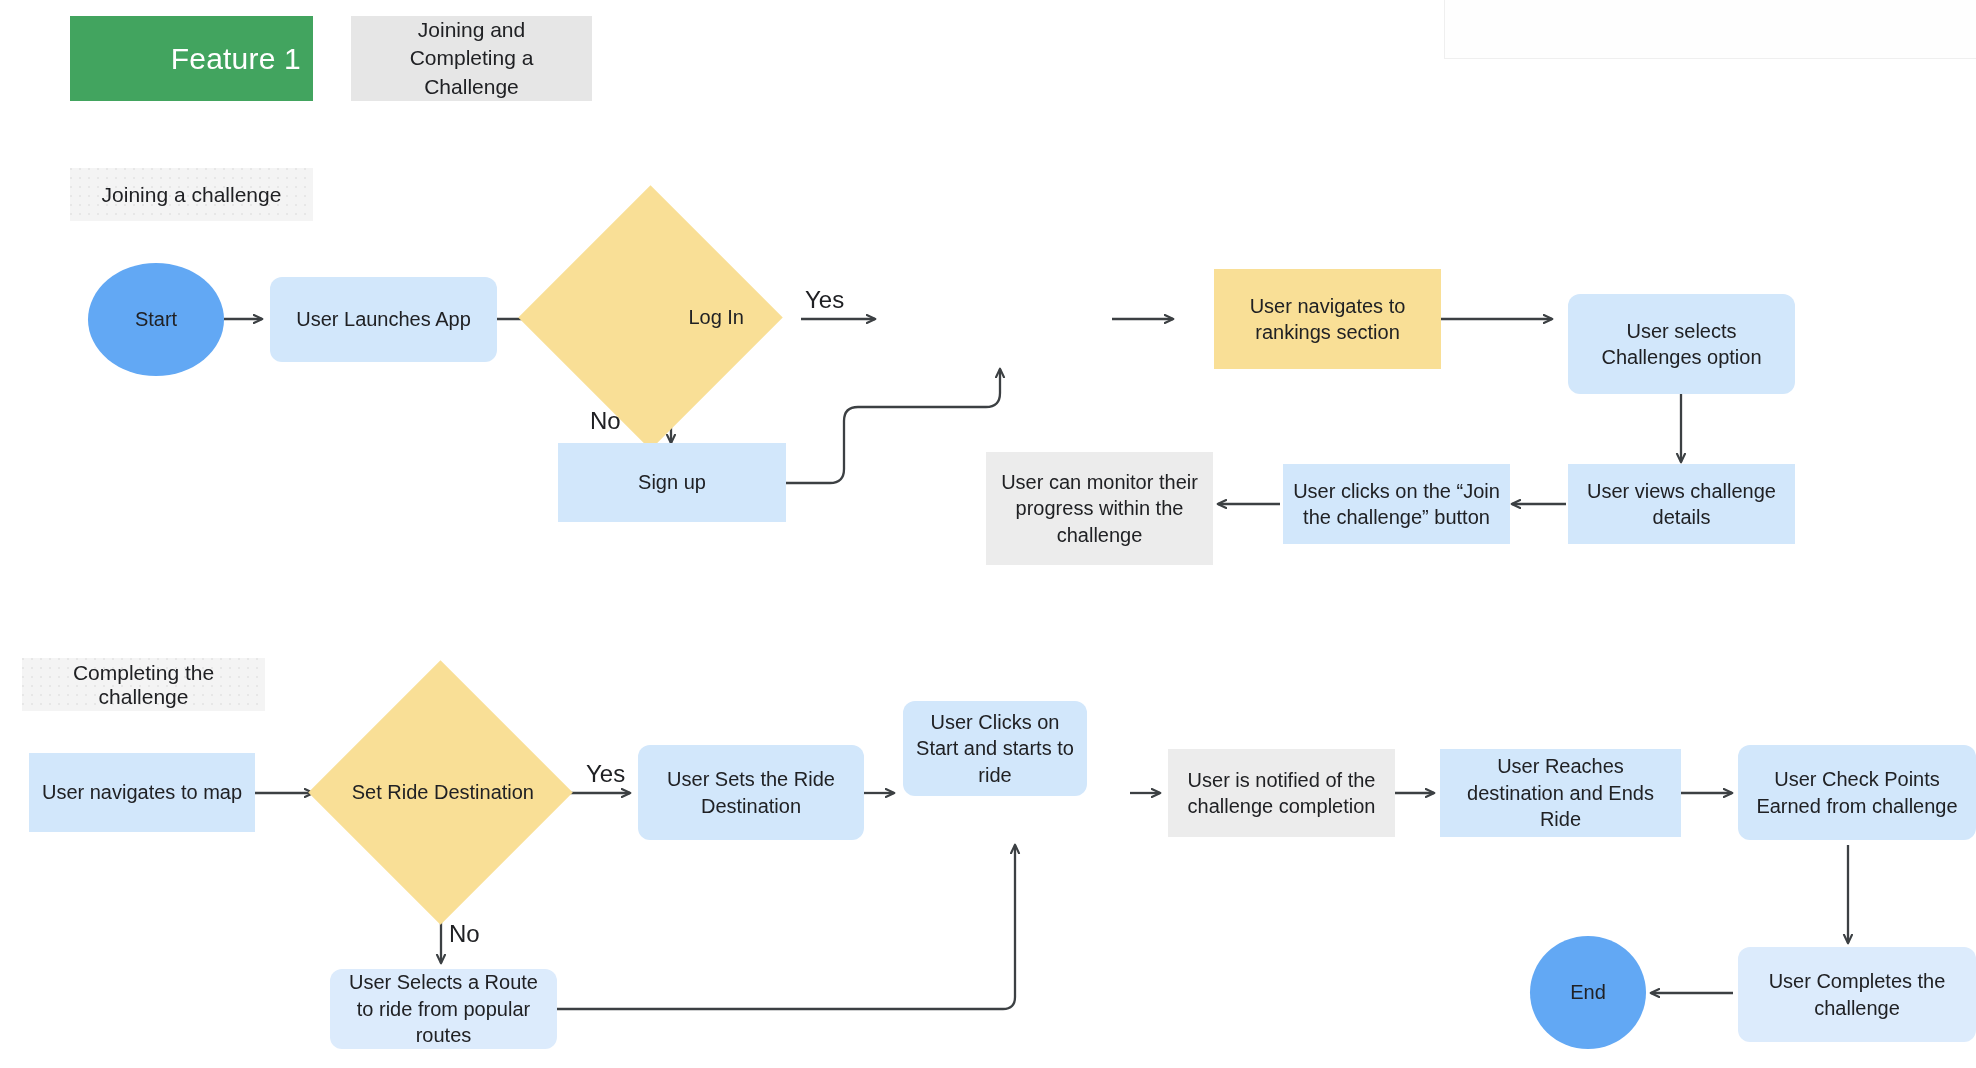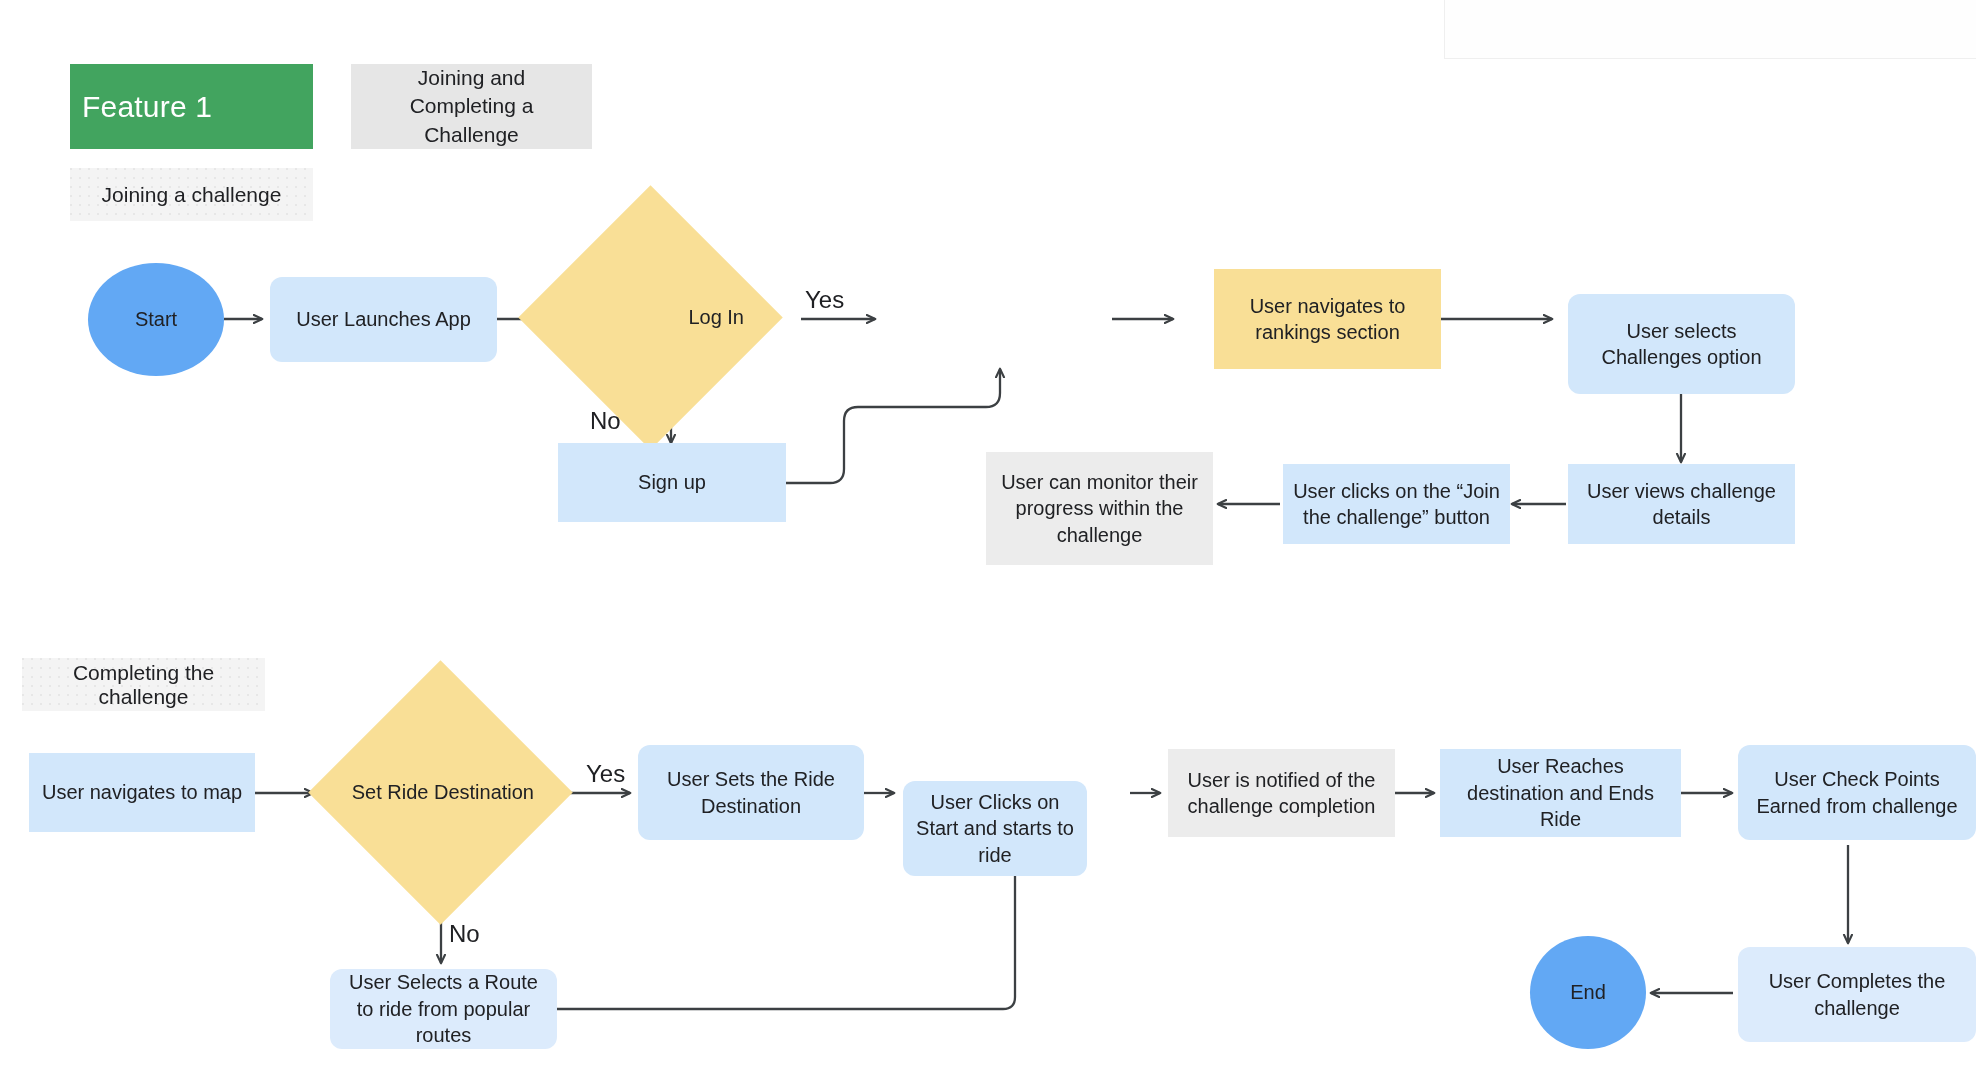--- a/index.html
+++ b/index.html
@@ -89,25 +89,24 @@
     color: #202124;
     box-sizing: border-box;
     padding: 4px 10px;
     text-align: center;
   }
   .title-chip {
     position: absolute;
     z-index: 2;
     display: flex;
     align-items: center;
-    justify-content: flex-start;
+    justify-content: flex-end;
     box-sizing: border-box;
     text-align: center;
     padding: 6px 12px;
-    margin-top: 48px;
   }
   .feature-chip {
     font-size: 30px;
     letter-spacing: 0.2px;
   }
   .subtitle-chip {
     font-size: 21px;
     line-height: 1.35;
   }
   .corner-panel {
@@ -248,21 +247,21 @@
 
   <div class="node diamond" style="left:347px; top:699px; width:187px; height:187px; font-size:20px;">
     <span class="dshape"></span>
     <span class="dlabel">Set Ride Destination</span>
   </div>
 
   <div class="node blue rounded" style="left:638px; top:745px; width:226px; height:95px; font-size:20px;justify-content:flex-end;">
     <span>User Sets the Ride Destination</span>
   </div>
 
-  <div class="node blue rounded" style="left:903px; top:781px; width:184px; height:95px; font-size:20px;">
+  <div class="node blue rounded" style="left:903px; top:701px; width:184px; height:95px; font-size:20px;">
     <span>User Clicks on Start and starts to ride</span>
   </div>
 
   <div class="node gray square" style="left:1168px; top:749px; width:227px; height:88px; font-size:20px;">
     <span>User is notified of the challenge completion</span>
   </div>
 
   <div class="node blue square" style="left:1440px; top:749px; width:241px; height:88px; font-size:20px;">
     <span>User Reaches destination and Ends Ride</span>
   </div>

